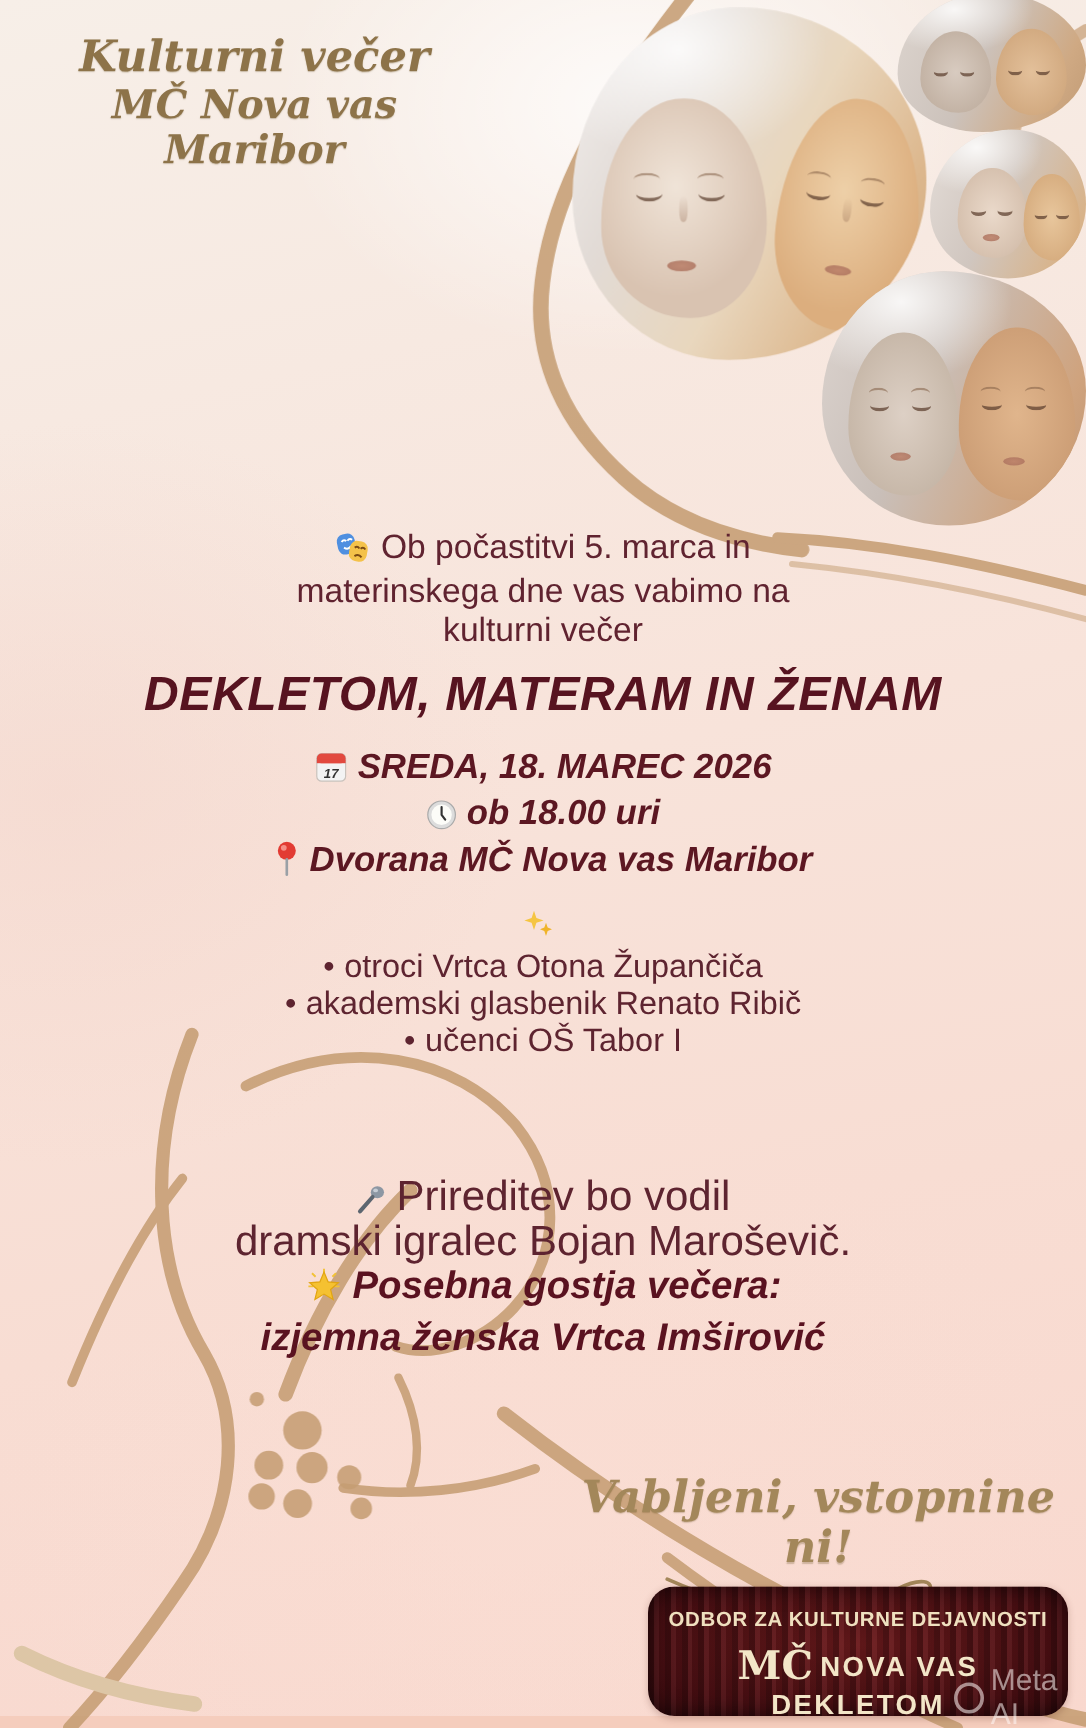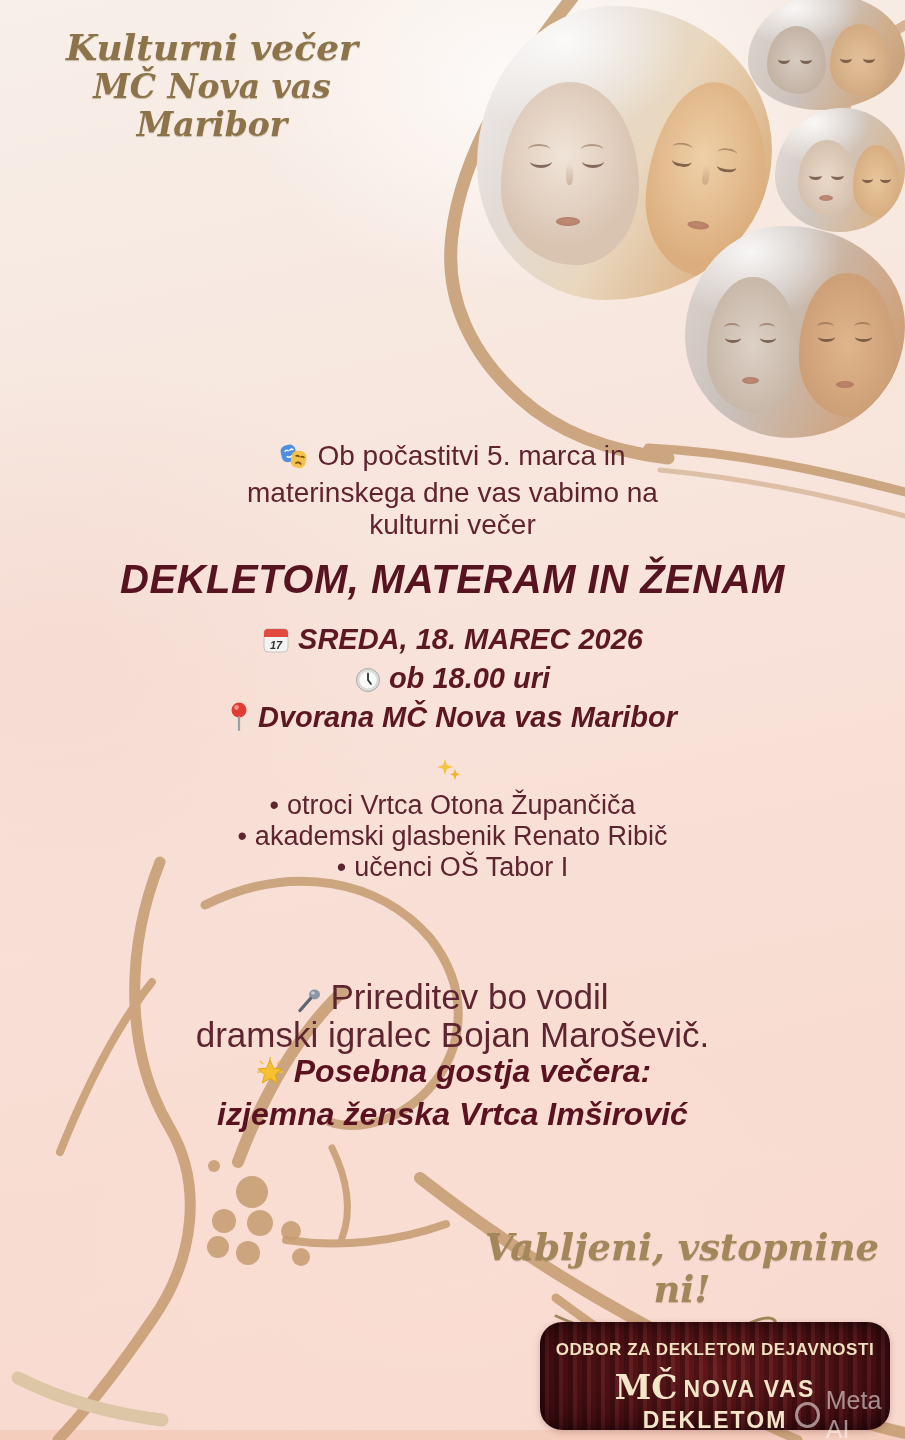--- a/index.html
+++ b/index.html
@@ -254,21 +254,21 @@
   </div>
 
   <div class="closing">
     <span>Vabljeni, vstopnine ni!</span>
     <svg class="flourish" width="280" height="46" viewBox="0 0 280 46">
       <path d="M14 10 C 80 40, 150 44, 206 18 C 224 9, 238 10, 232 22 C 222 40, 192 48, 170 38" fill="none" stroke="#a3875a" stroke-width="3" stroke-linecap="round"></path>
     </svg>
   </div>
 
   <div class="footer-box">
-    <div class="fl1">ODBOR ZA DEKLETOM DEJAVNOSTI</div>
+    <div class="fl1">ODBOR ZA KULTURNE DEJAVNOSTI</div>
     <div class="org">
       <span class="mc">MČ</span><span>NOVA VAS DEKLETOM</span>
     </div>
     <div class="addr">RADVANJSKA CESTA 65 - 2000 MARIBOR</div>
   </div>
 
   <div class="watermark">
     <span class="ring"></span>
     <span>Meta AI</span>
   </div>

